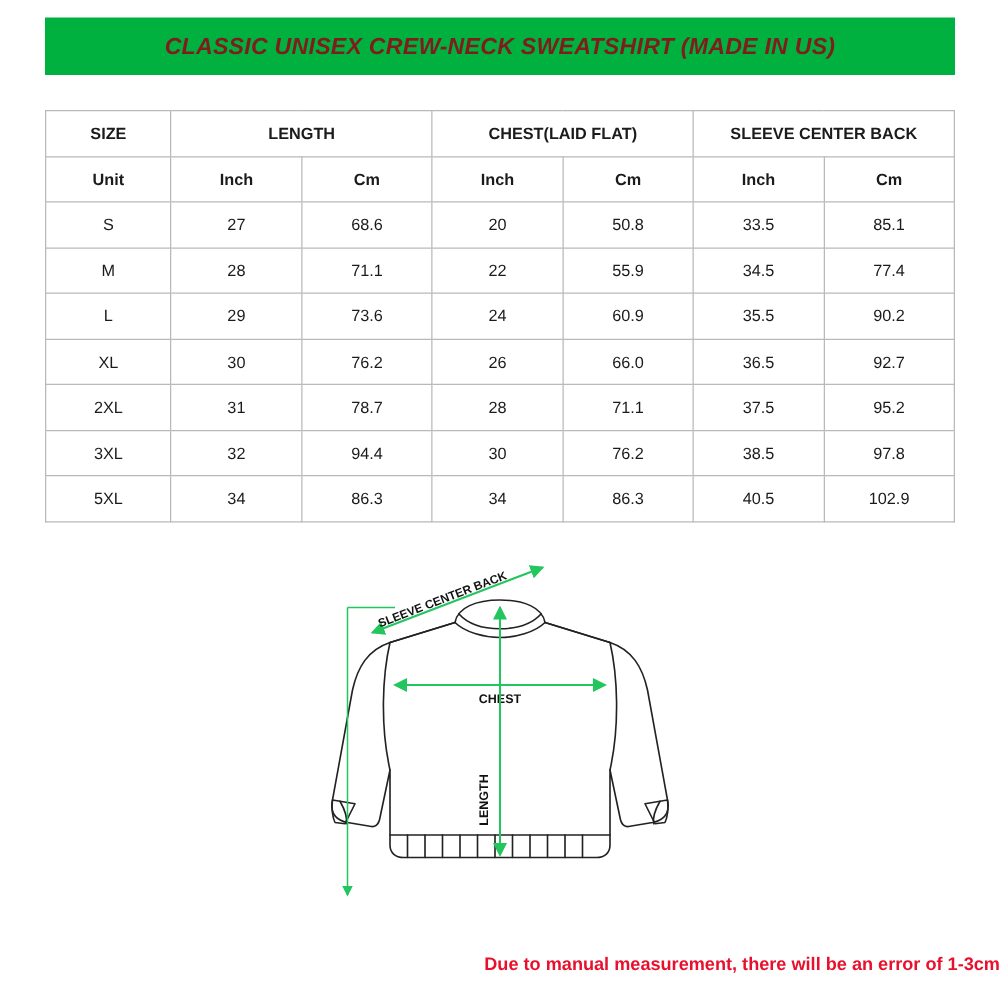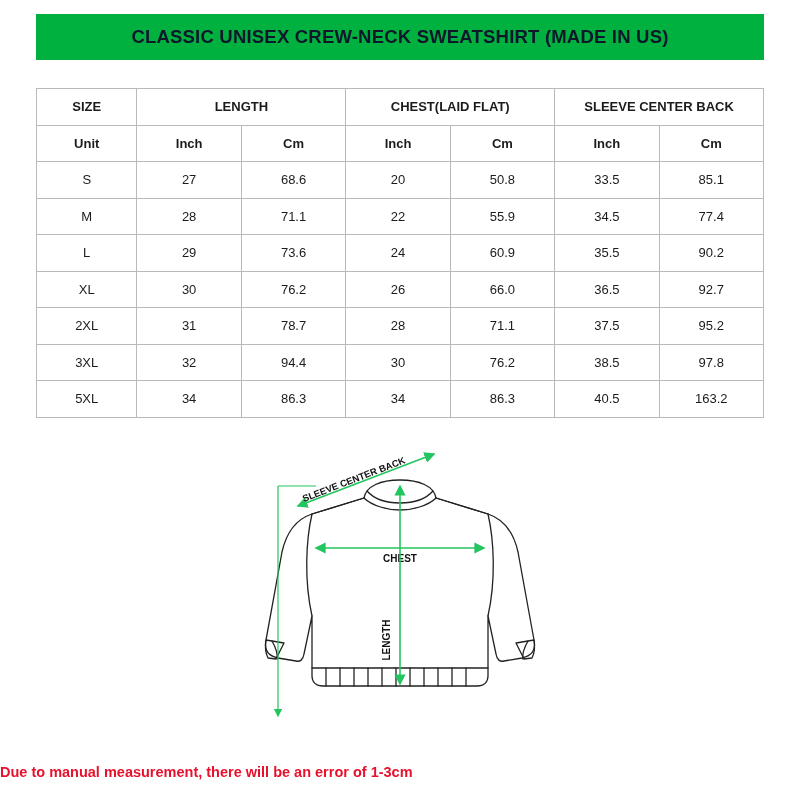--- a/index.html
+++ b/index.html
@@ -20,25 +20,26 @@
   }
   .title-bar {
     margin: 14px 36px 0 36px;
     height: 46px;
     background: #00B140;
     display: flex;
     align-items: center;
     justify-content: center;
   }
   .title-bar .title-text {
-    color: #0f172a;
+    color: #7f1d1d;
     font-size: 18.5px;
     font-weight: bold;
     letter-spacing: 0.2px;
     text-align: right;
+    font-style: italic;
   }
   table.size-table {
     margin: 28px 36px 0 36px;
     width: 728px;
     border-collapse: collapse;
     table-layout: fixed;
   }
   table.size-table td, table.size-table th {
     border: 1px solid #b9b9b9;
     text-align: center;
@@ -62,21 +63,21 @@
     position: relative;
     margin: 22px auto 0 auto;
     width: 728px;
     height: 300px;
   }
   .footer-note {
     position: absolute;
     left: 0;
     right: 0;
     bottom: 20px;
-    text-align: left;
+    text-align: right;
     color: #E8112D;
     font-weight: bold;
     font-size: 14.5px;
   }
   svg { display: block; }
 </style>
 </head>
 <body>
 
 <div class="page">
@@ -167,21 +168,21 @@
         <td>38.5</td>
         <td>97.8</td>
       </tr>
       <tr>
         <td class="size-cell">5XL</td>
         <td>34</td>
         <td>86.3</td>
         <td>34</td>
         <td>86.3</td>
         <td>40.5</td>
-        <td>163.2</td>
+        <td>102.9</td>
       </tr>
     </tbody>
   </table>
 
   <div class="diagram-wrap">
     <svg width="728" height="300" viewBox="0 0 728 300">
       <defs>
         <marker id="arrHead" markerWidth="7" markerHeight="7" refX="6" refY="3.5" orient="auto">
           <polygon points="0 0, 7 3.5, 0 7" fill="#22C55E"></polygon>
         </marker>

